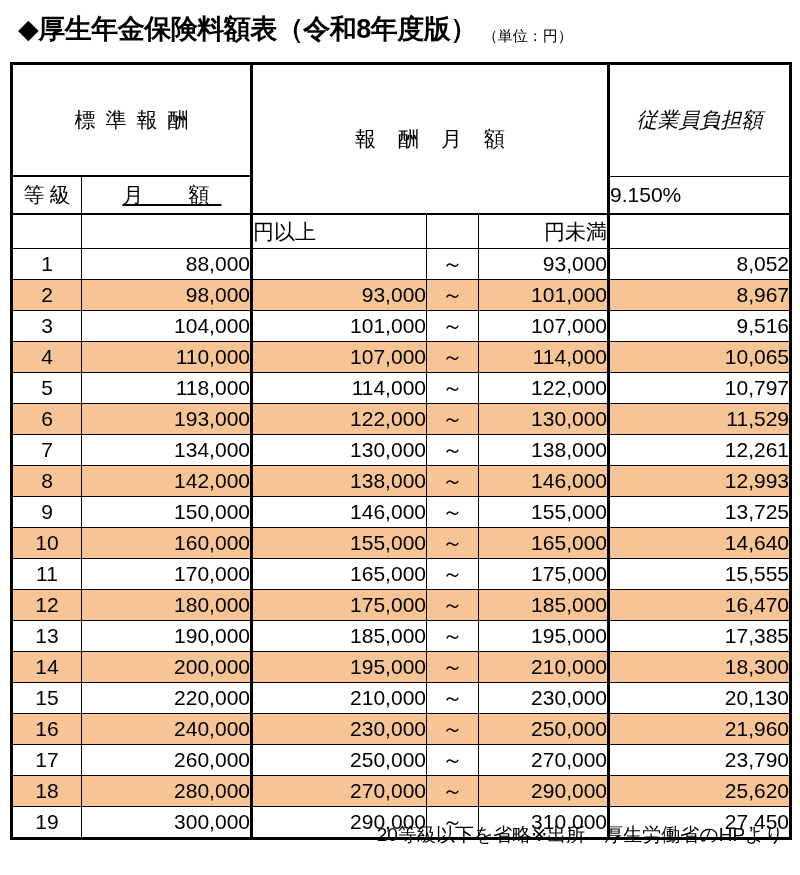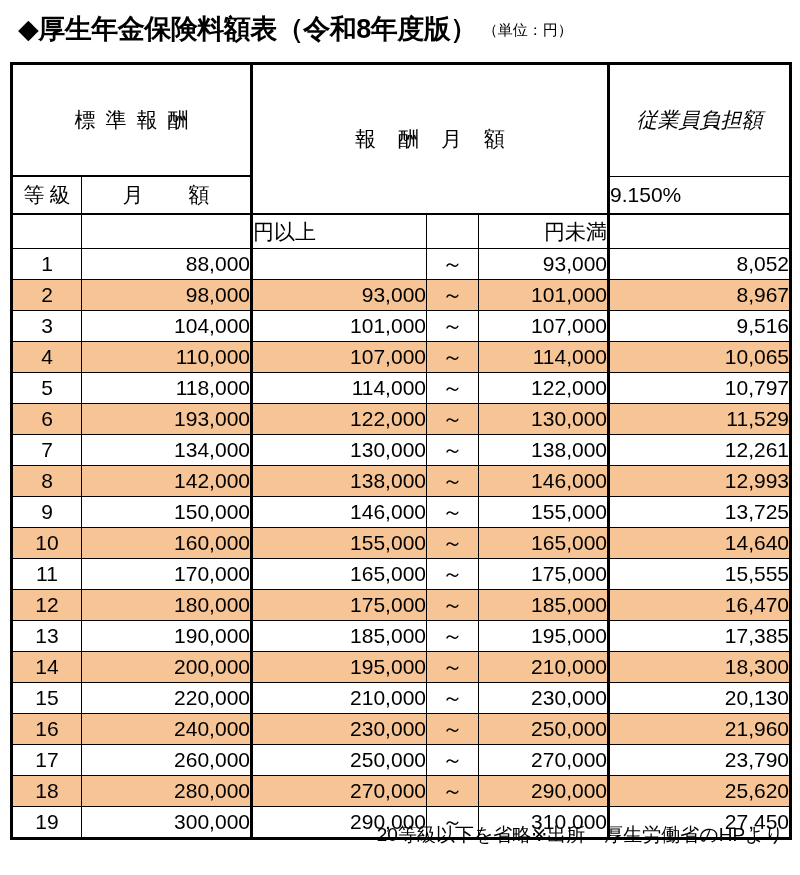--- a/index.html
+++ b/index.html
@@ -20,21 +20,21 @@
     height: 875px;
     box-sizing: border-box;
   }
 
   
   .title-row {
     position: absolute;
     left: 18px;
     top: 16px;
     display: flex;
-    align-items: center;
+    align-items: flex-end;
     white-space: nowrap;
   }
   .title-main {
     font-size: 27px;
     font-weight: bold;
     letter-spacing: -0.5px;
     line-height: 1;
   }
   .title-unit {
     font-size: 15px;
@@ -101,20 +101,21 @@
     height: 36px;
     letter-spacing: 5px;
     text-indent: 5px;
     border-bottom: 2px solid #000 !important;
   }
   .hd-month {
     height: 36px;
     letter-spacing: 12px;
     text-indent: 12px;
     border-bottom: 2px solid #000 !important;
+    text-decoration: underline;
   }
   .hd-rate {
     height: 36px;
     text-align: left;
     padding-left: 18px;
     font-size: 22px;
     border-bottom: 2px solid #000 !important;
   }
   .hd-sub {
     height: 33px;

